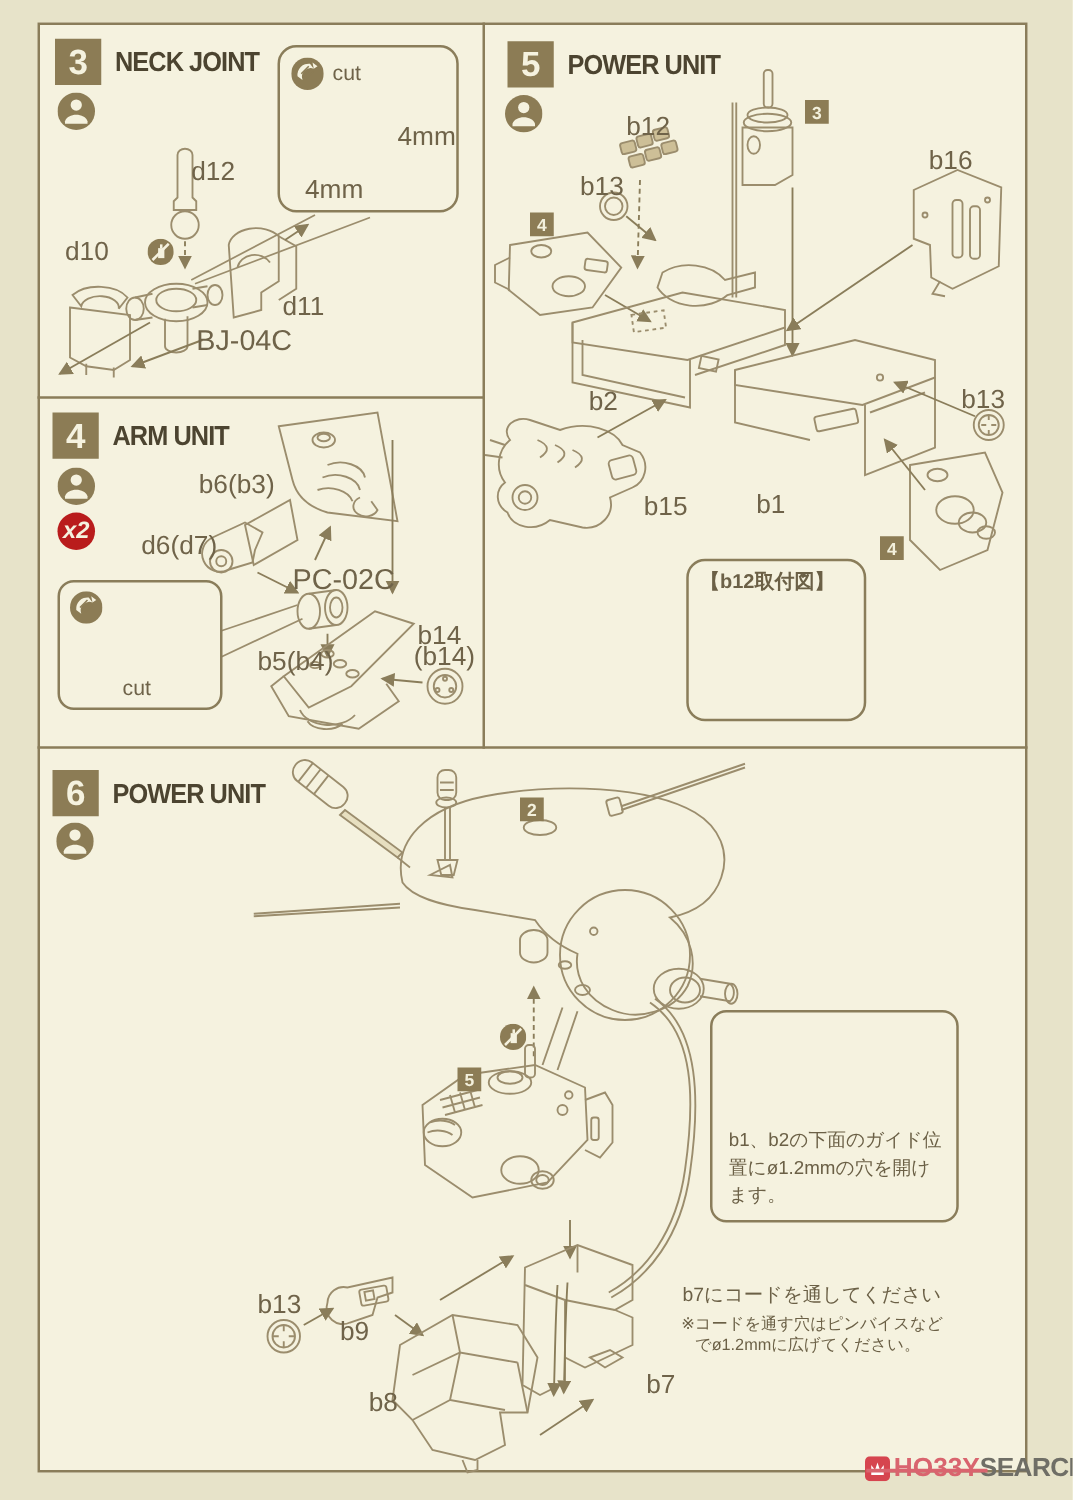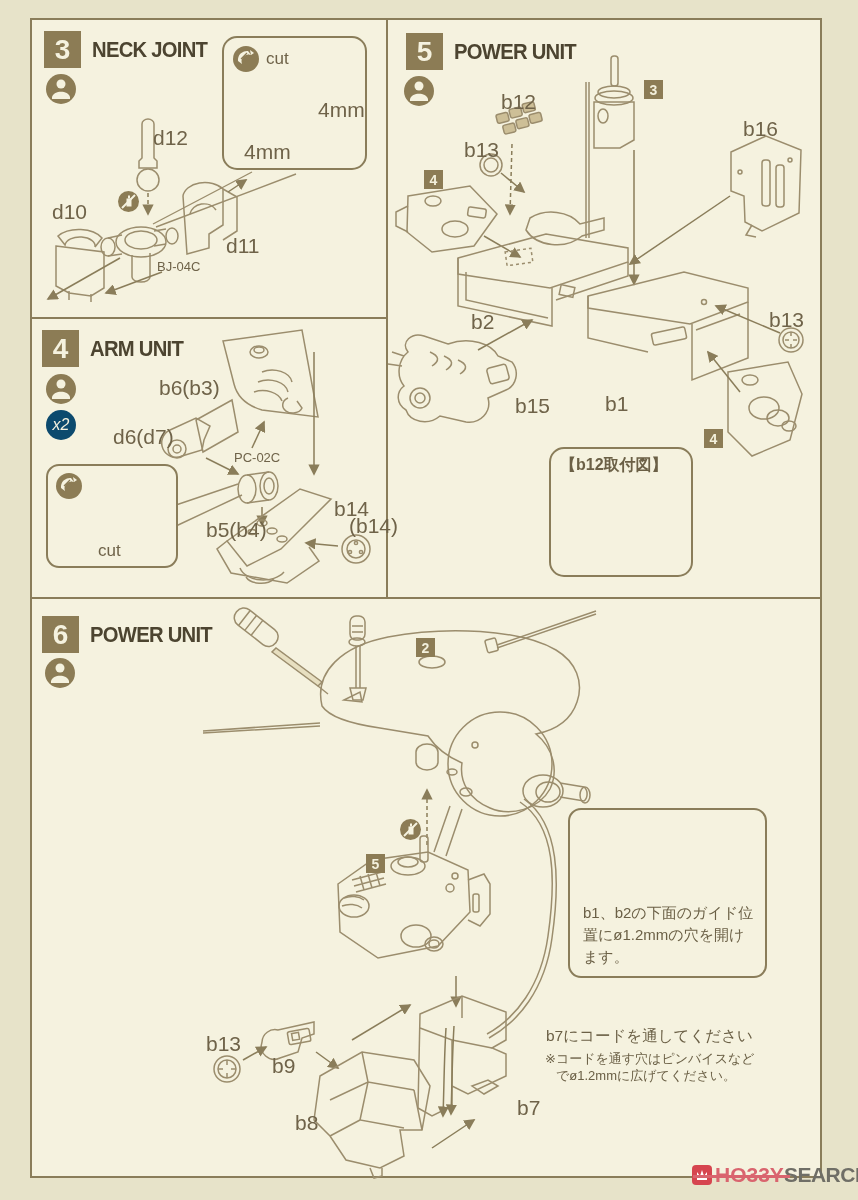--- a/index.html
+++ b/index.html
@@ -11,25 +11,25 @@
   .frame{position:absolute;left:30px;top:18px;width:792px;height:1160px;
     background:#f5f2df;border:2px solid #8a7d5a;box-sizing:border-box}
   .divline{position:absolute;background:#8a7d5a}
   .svgart{position:absolute;left:0;top:0;pointer-events:none}
   .hdr{position:absolute;display:flex;align-items:flex-start;gap:11px}
   .hdr .num{width:37px;height:37px;background:#8c7c55;color:#f5f2df;
     font-weight:bold;font-size:28px;display:flex;align-items:center;justify-content:center}
   .hdr .ttl{font-weight:bold;font-size:22px;color:#4c4430;letter-spacing:-0.8px;
     transform:scaleX(.92);transform-origin:left;margin-top:6px;white-space:nowrap}
   .circ{position:absolute;width:30px;height:30px}
-  .x2{position:absolute;width:30px;height:30px;border-radius:50%;background:#0c4a6e;
-    color:#f5f2df;font-weight:normal;font-style:italic;font-size:16px;
+  .x2{position:absolute;width:30px;height:30px;border-radius:50%;background:#b91c1c;
+    color:#f5f2df;font-weight:bold;font-style:italic;font-size:19px;
     display:flex;align-items:center;justify-content:center}
   .lbl{position:absolute;color:#6f6349;font-size:21px;white-space:nowrap}
-  .lbl.big{font-size:13px}
+  .lbl.big{font-size:23px}
   .ref{position:absolute;width:19px;height:19px;background:#8c7c55;color:#f3f0dc;
     font-size:14px;font-weight:bold;display:flex;align-items:center;justify-content:center}
   .inset{position:absolute;border:2px solid #8a7d5a;border-radius:15px;background:#f5f2df;box-sizing:border-box}
   .cuticon{position:absolute;width:26px;height:26px}
   .cuttxt{position:absolute;color:#6f6349;font-size:17px}
   .insettitle{position:absolute;color:#6b6046;font-size:16px;font-weight:bold;white-space:nowrap}
   .notetext{position:absolute;color:#6b6046;font-size:15px;line-height:22px;white-space:nowrap}
   .cordtitle{position:absolute;color:#6b6046;font-size:15.5px;white-space:nowrap}
   .cordsub{position:absolute;color:#6b6046;font-size:13px;line-height:17px;white-space:nowrap}
   .wm{position:absolute;left:692px;top:1162px;height:26px;display:flex;align-items:center;z-index:5}
@@ -340,21 +340,21 @@
   <div class="ttl">NECK JOINT</div>
 </div>
 <div class="circ" style="left:46px;top:74px">
   <svg width="30" height="30" viewBox="0 0 30 30">
       <circle cx="15" cy="15" r="15" fill="#8c7c55"></circle>
       <circle cx="15" cy="10" r="4.5" fill="#f5f2df"></circle>
       <path d="M6,23 C8,16 22,16 24,23 L24,25 L6,25 z" fill="#f5f2df"></path>
     </svg>
 </div>
 <div class="lbl" style="left:153px;top:126px">d12</div>
-<div class="lbl" style="left:52px;top:200px">d10</div>
+<div class="lbl" style="left:52px;top:190px">d10</div>
 <div class="lbl" style="left:226px;top:234px">d11</div>
 <div class="lbl big" style="left:157px;top:259px">BJ-04C</div>
 <div class="cuticon" style="left:233px;top:46px">
   <svg width="26" height="26" viewBox="0 0 26 26">
       <circle cx="13" cy="13" r="13" fill="#8c7c55"></circle>
       <path d="M5,15 A9,9 0 0 1 15,5 L18,9 A7,7 0 0 0 9,18 z" fill="#f5f2df"></path>
       <path d="M8,13 L14,7 M10,15 L16,9 M12,17 L18,11" stroke="#8c7c55" stroke-width="1.2"></path>
       <path d="M17,4 l4,3 -3,2 z" fill="#f5f2df"></path>
     </svg>
 </div>
@@ -372,21 +372,21 @@
       <circle cx="15" cy="10" r="4.5" fill="#f5f2df"></circle>
       <path d="M6,23 C8,16 22,16 24,23 L24,25 L6,25 z" fill="#f5f2df"></path>
     </svg>
 </div>
 <div class="x2" style="left:46px;top:410px">x2</div>
 <div class="lbl" style="left:159px;top:376px">b6(b3)</div>
 <div class="lbl" style="left:113px;top:425px">d6(d7)</div>
 <div class="lbl big" style="left:234px;top:450px">PC-02C</div>
 <div class="lbl" style="left:206px;top:518px">b5(b4)</div>
 <div class="lbl" style="left:334px;top:497px">b14</div>
-<div class="lbl" style="left:349px;top:514px">(b14)</div>
+<div class="lbl" style="left:331px;top:514px">(b14)</div>
 <div class="cuticon" style="left:56px;top:473px">
   <svg width="26" height="26" viewBox="0 0 26 26">
       <circle cx="13" cy="13" r="13" fill="#8c7c55"></circle>
       <path d="M5,15 A9,9 0 0 1 15,5 L18,9 A7,7 0 0 0 9,18 z" fill="#f5f2df"></path>
       <path d="M8,13 L14,7 M10,15 L16,9 M12,17 L18,11" stroke="#8c7c55" stroke-width="1.2"></path>
       <path d="M17,4 l4,3 -3,2 z" fill="#f5f2df"></path>
     </svg>
 </div>
 <div class="cuttxt" style="left:98px;top:541px">cut</div>
 

